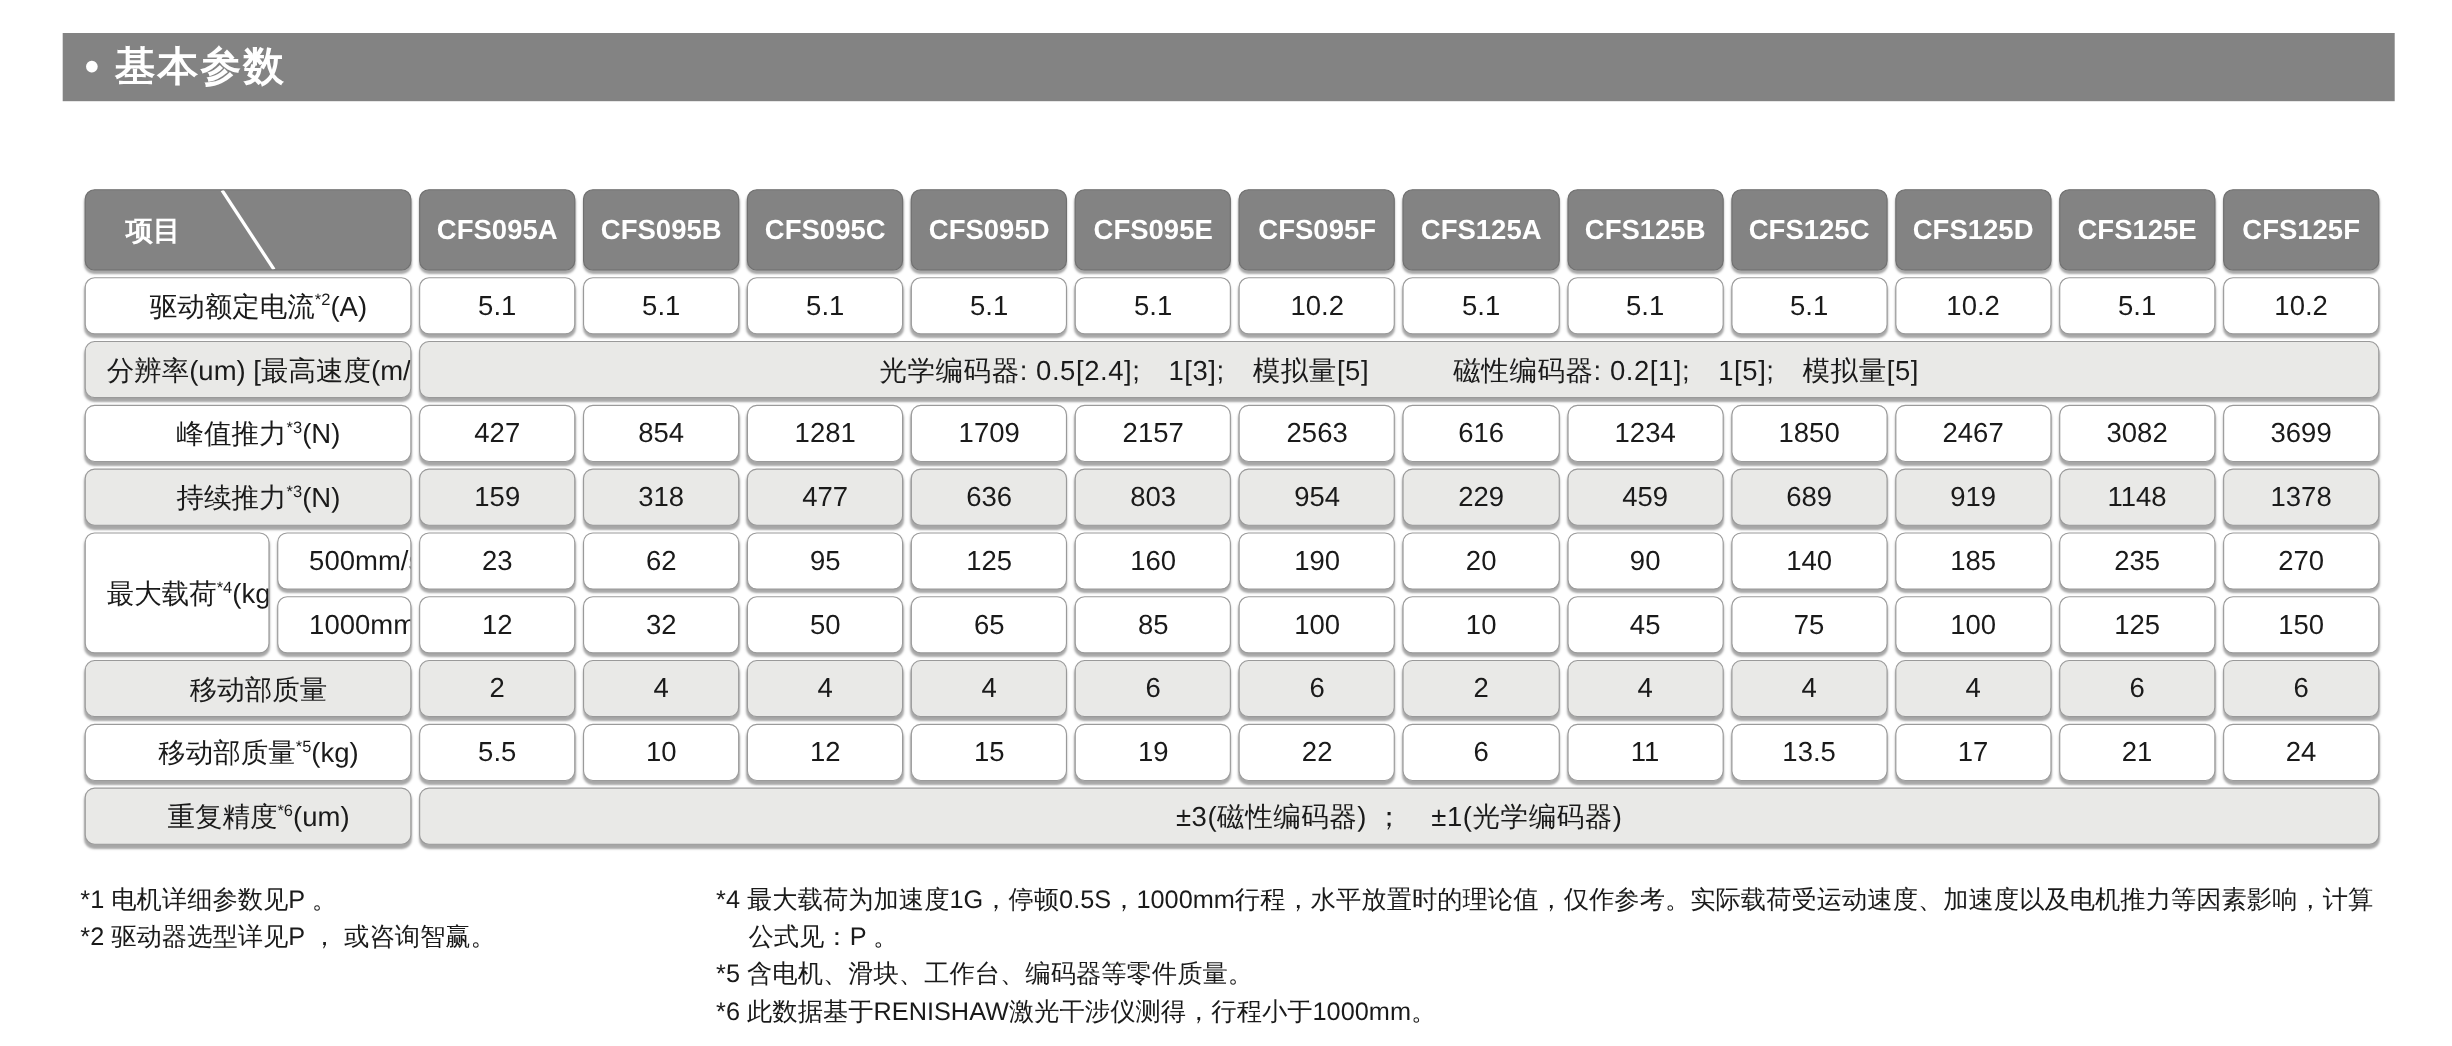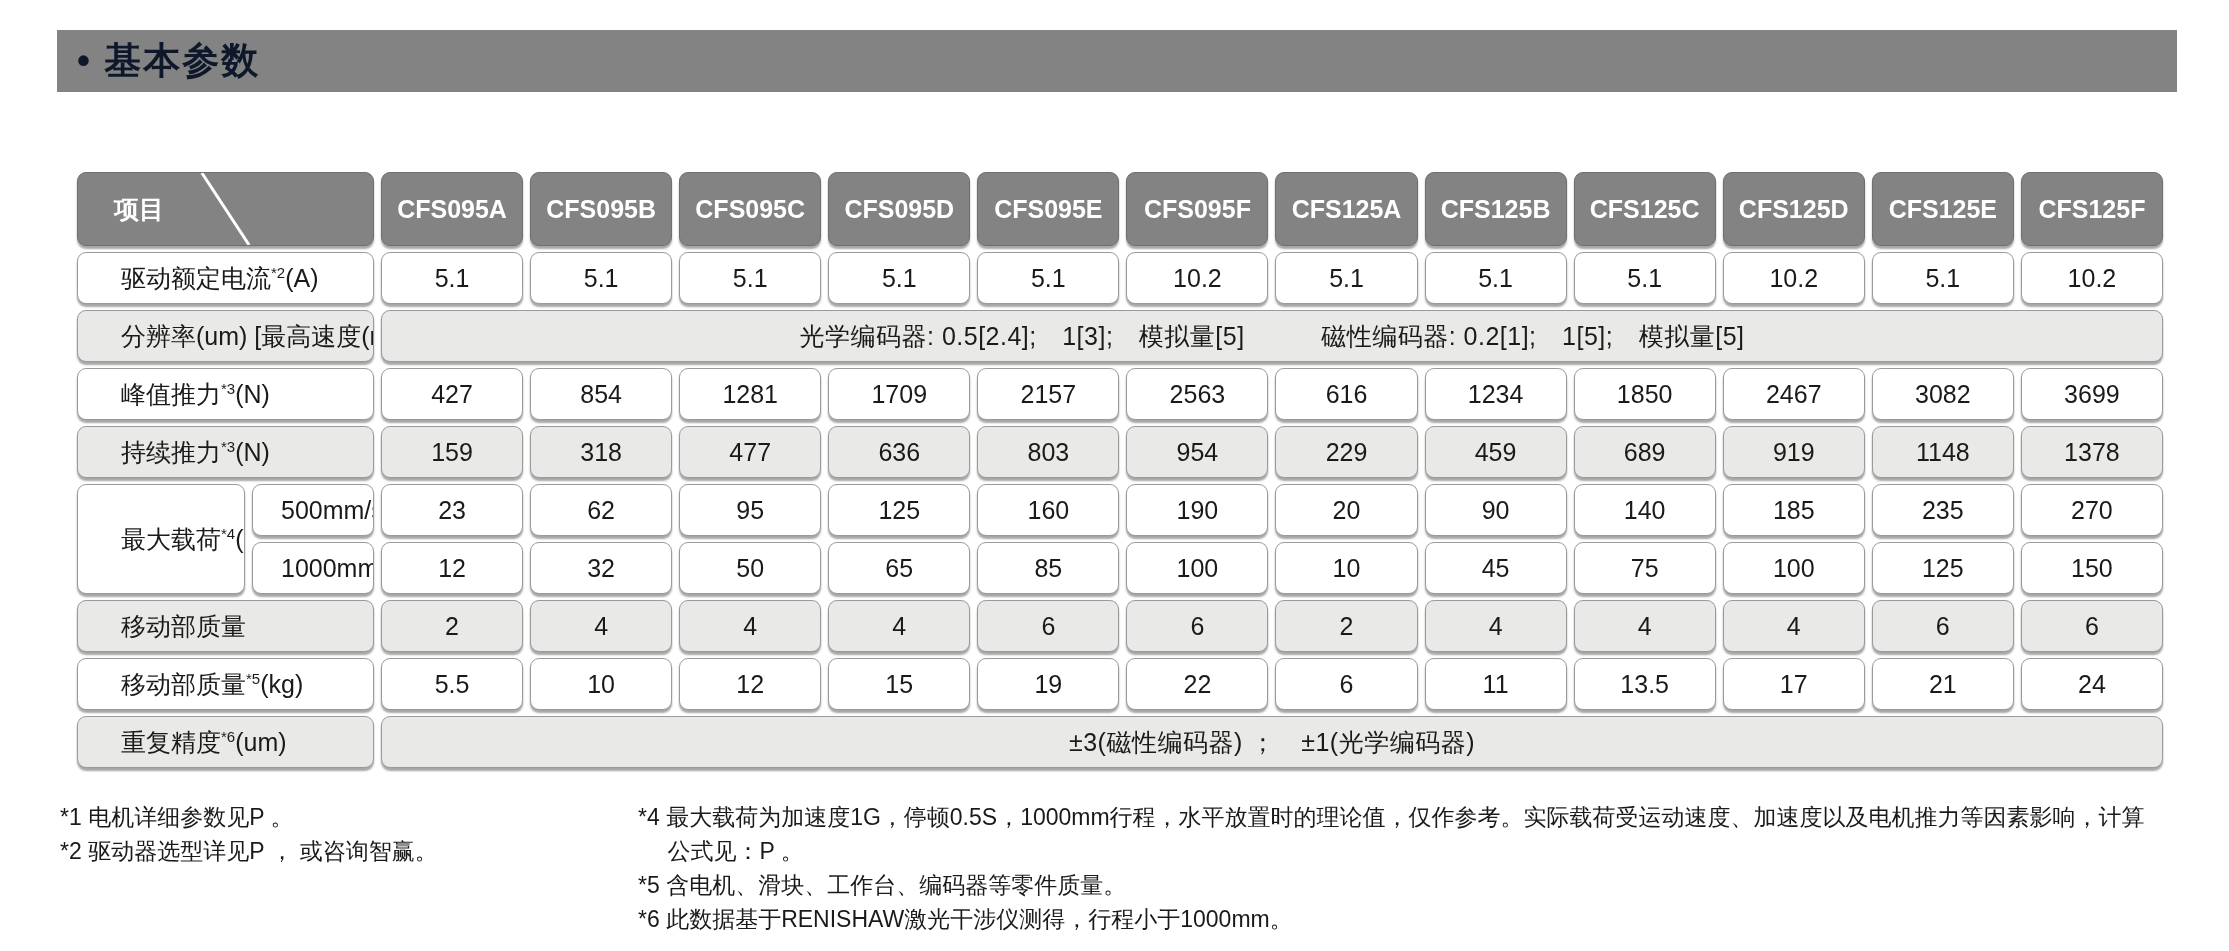--- a/index.html
+++ b/index.html
@@ -9,21 +9,21 @@
     font-family:"Liberation Sans","DejaVu Sans",sans-serif;
     color:#1a1a1a;
     overflow:hidden;
   }
   .page { padding:30px 50px 0 57px; }
 
   
   .title-bar {
     width:2120px; height:62px;
     background:var(--header-gray,#838383);
-    color:#0f172a;
+    color:#ffffff;
     font-size:37px; font-weight:bold;
     line-height:62px;
     padding-left:20px;
     letter-spacing:2px;
   }
 
   
   table.spec {
     margin:74px 0 0 13px;
     width:2100px;
@@ -49,32 +49,32 @@
     border-color:#6f6f6f;
   }
   th.corner {
     text-align:left;
     padding-left:36px;
     position:relative;
   }
   .corner svg.diag { position:absolute; top:0; left:0; width:100%; height:100%; }
 
   td { height:52px; font-size:25px; }
-  td.lcell { text-align:left; padding-left:43px; white-space:nowrap; }
+  td.lcell { text-align:center; padding-left:19px; white-space:nowrap; }
   td.scell { text-align:center;padding-left:28px; }
   td.vcell { text-align:center; }
   td.merged { text-align:center; letter-spacing:0.5px; }
   td.white { background:#ffffff; }
   td.gray  { background:var(--row-gray,#e9e9e7); }
   sup { font-size:15px; line-height:0; }
 
   
   .footnotes {
     display:flex;
-    margin:26px 0 0 3px;
+    margin:26px 0 0 16px;
     justify-content:flex-end;
   }
   .fcol-left  { width:578px; flex:0 0 578px; }
   .fcol-right { flex:1; }
   .fline {
     font-size:23px;
     line-height:34px;
     white-space:nowrap;
   }
 </style>

